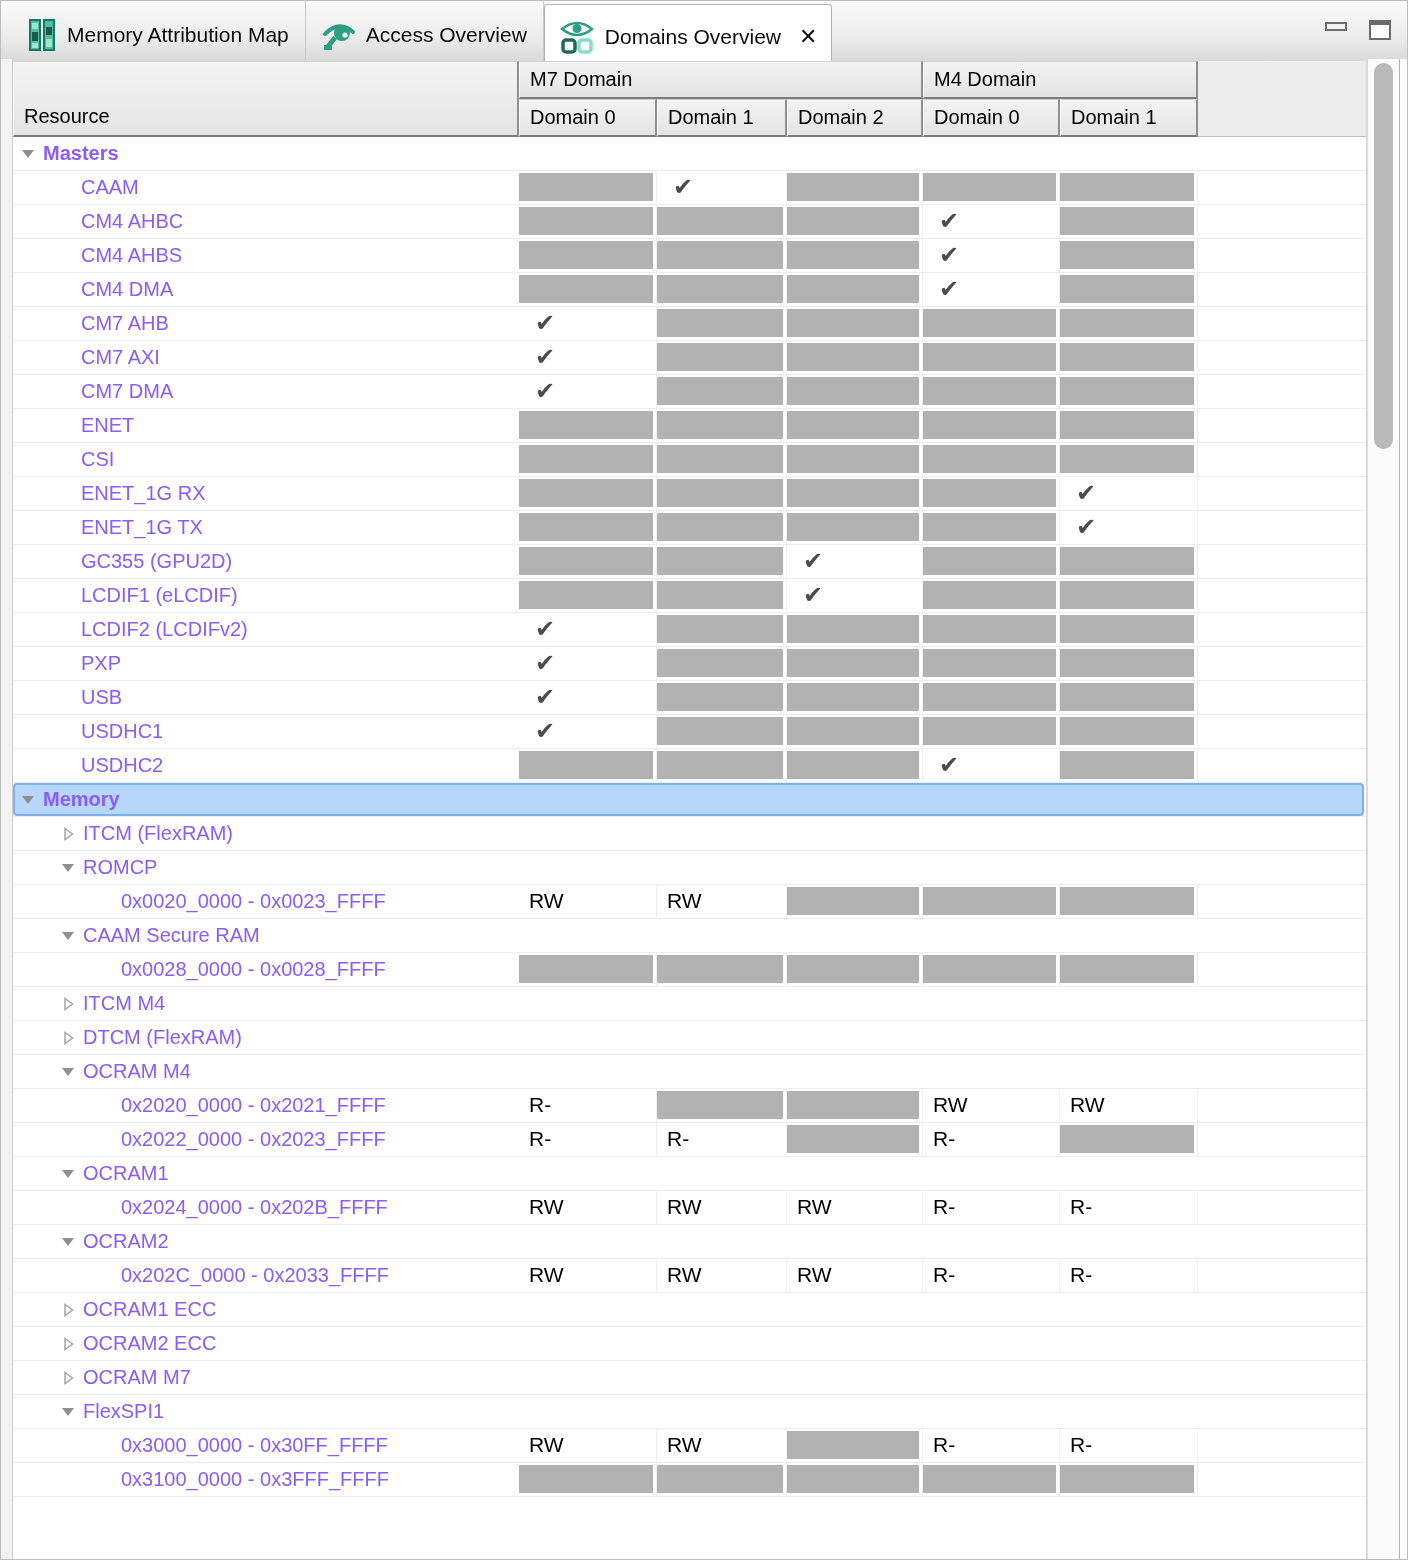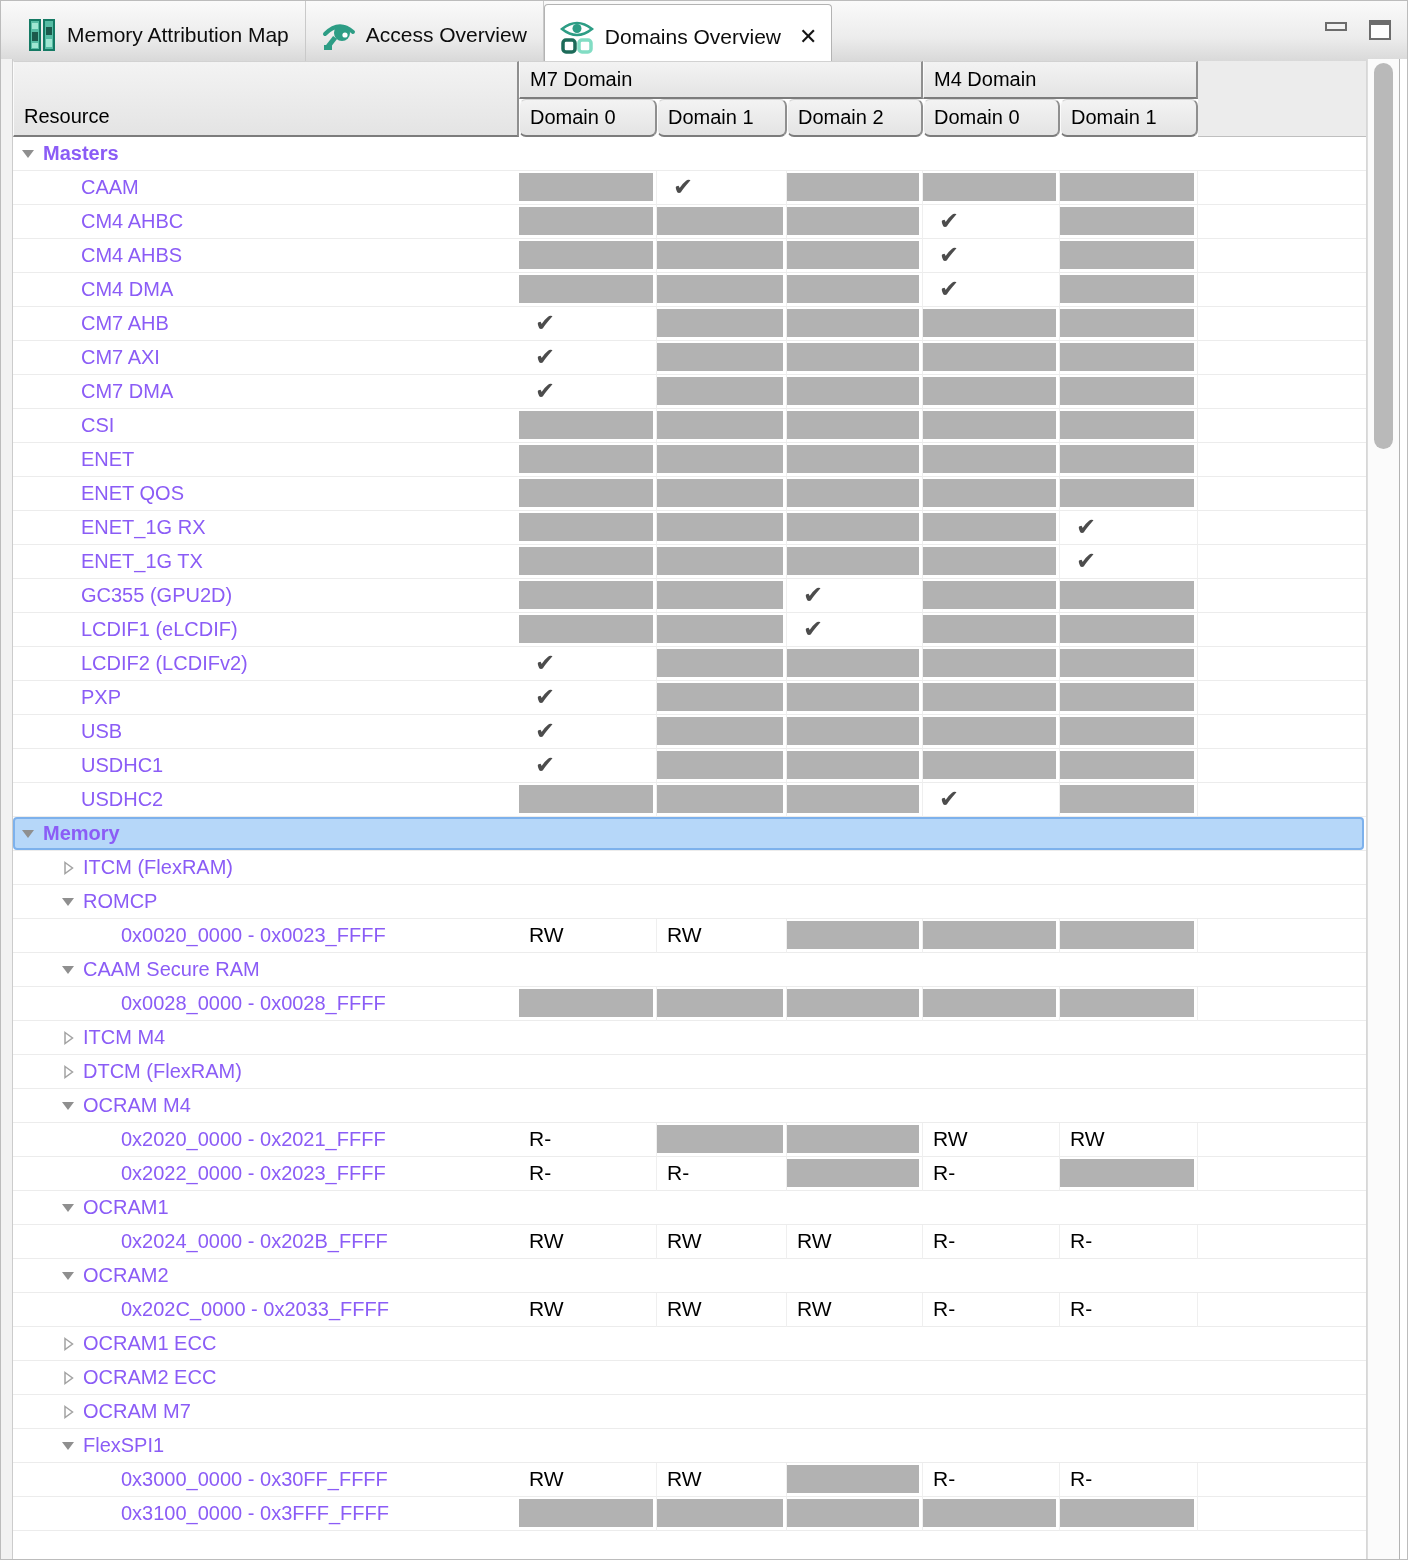--- a/index.html
+++ b/index.html
@@ -31,21 +31,21 @@
   
   .thead { height:76px; grid-template-rows:38px 38px; }
   .hc { background:linear-gradient(180deg,#f3f3f3,#e4e4e4); font-size:20px; color:#000;
         border-top:1px solid #d2d2d2; border-left:1px solid #fbfbfb;
         border-right:2px solid #8f8f8f; border-bottom:2px solid #7c7c7c;
         display:flex; align-items:center; padding-left:10px; }
   .hc.resource { grid-column:1; grid-row:1/3; align-items:flex-end; padding-bottom:7px; }
   .hc.grp1 { grid-column:2/5; grid-row:1; }
   .hc.grp2 { grid-column:5/7; grid-row:1; }
   .hfill { grid-column:7; grid-row:1/3; background:#ececec; border-bottom:1px solid #bfbfbf; }
-  .hc.sub { grid-row:2;border-radius:7px; }
+  .hc.sub { grid-row:2; }
 
   
   .trow { height:34px; position:relative; }
   .cell { position:relative; border-bottom:1px solid #ececec; z-index:1; }
   .rc { display:flex; align-items:center; gap:8px; font-size:20px; color:#8b5cf6; white-space:nowrap; overflow:hidden; }
   .lvl1 { padding-left:8px; font-weight:700; }
   .lvl2g { padding-left:48px; font-weight:400; }
   .lvl2 { padding-left:68px; }
   .lvl3 { padding-left:108px; }
   .dc { border-right:1px solid #efefef; }
@@ -281,63 +281,42 @@
             <div class="cell dc">
               <div class="gb"></div>
             </div>
             <div class="cell dc">
               <div class="gb"></div>
             </div>
             <div class="cell"></div>
           </div>
           <div class="trow grid">
             <div class="cell rc lvl2">
+              <span>ENET</span>
+            </div>
+            <div class="cell dc">
+              <div class="gb"></div>
+            </div>
+            <div class="cell dc">
+              <div class="gb"></div>
+            </div>
+            <div class="cell dc">
+              <div class="gb"></div>
+            </div>
+            <div class="cell dc">
+              <div class="gb"></div>
+            </div>
+            <div class="cell dc">
+              <div class="gb"></div>
+            </div>
+            <div class="cell"></div>
+          </div>
+          <div class="trow grid">
+            <div class="cell rc lvl2">
               <span>CSI</span>
-            </div>
-            <div class="cell dc">
-              <div class="gb"></div>
-            </div>
-            <div class="cell dc">
-              <div class="gb"></div>
-            </div>
-            <div class="cell dc">
-              <div class="gb"></div>
-            </div>
-            <div class="cell dc">
-              <div class="gb"></div>
-            </div>
-            <div class="cell dc">
-              <div class="gb"></div>
-            </div>
-            <div class="cell"></div>
-          </div>
-          <div class="trow grid">
-            <div class="cell rc lvl2">
-              <span>ENET</span>
-            </div>
-            <div class="cell dc">
-              <div class="gb"></div>
-            </div>
-            <div class="cell dc">
-              <div class="gb"></div>
-            </div>
-            <div class="cell dc">
-              <div class="gb"></div>
-            </div>
-            <div class="cell dc">
-              <div class="gb"></div>
-            </div>
-            <div class="cell dc">
-              <div class="gb"></div>
-            </div>
-            <div class="cell"></div>
-          </div>
-          <div class="trow grid">
-            <div class="cell rc lvl2">
-              <span>ENET QOS</span>
             </div>
             <div class="cell dc">
               <div class="gb"></div>
             </div>
             <div class="cell dc">
               <div class="gb"></div>
             </div>
             <div class="cell dc">
               <div class="gb"></div>
             </div>

